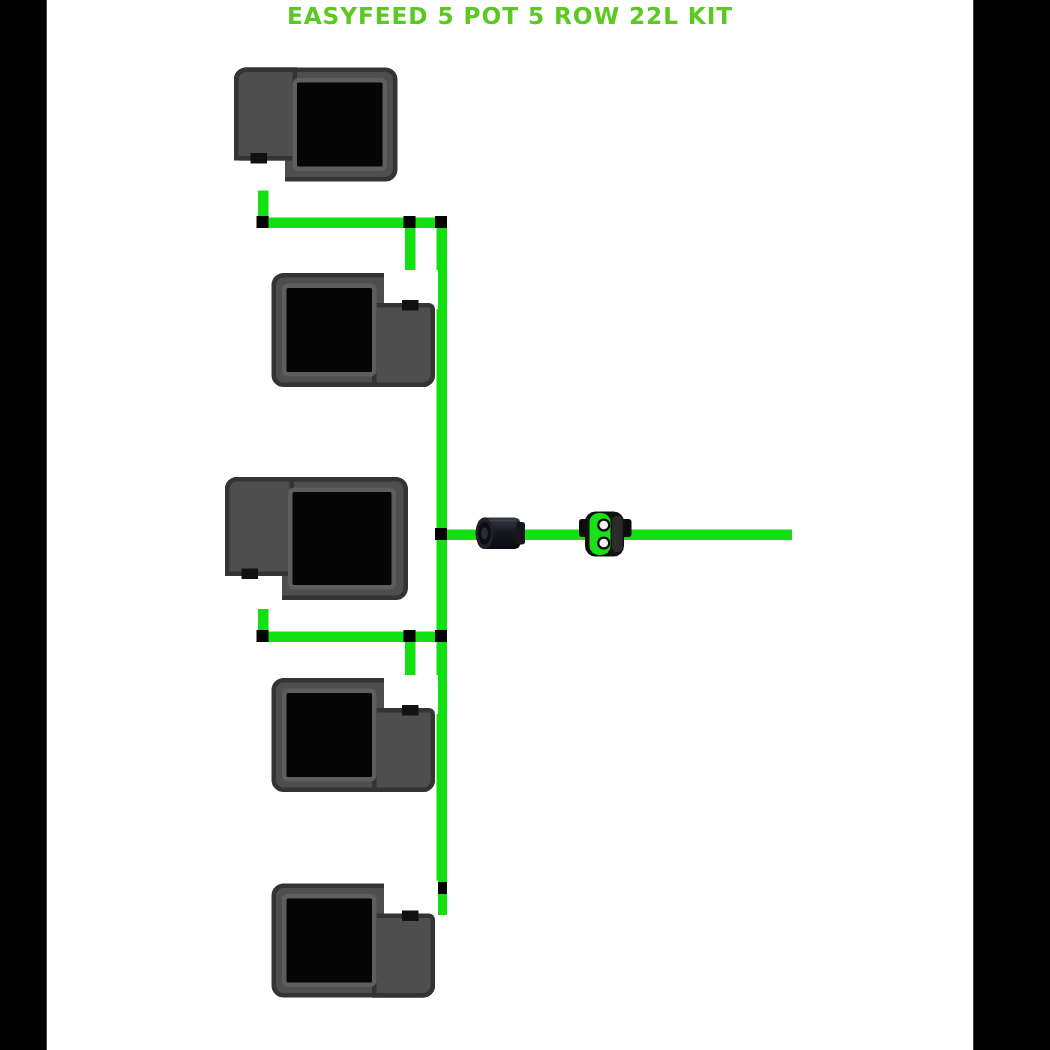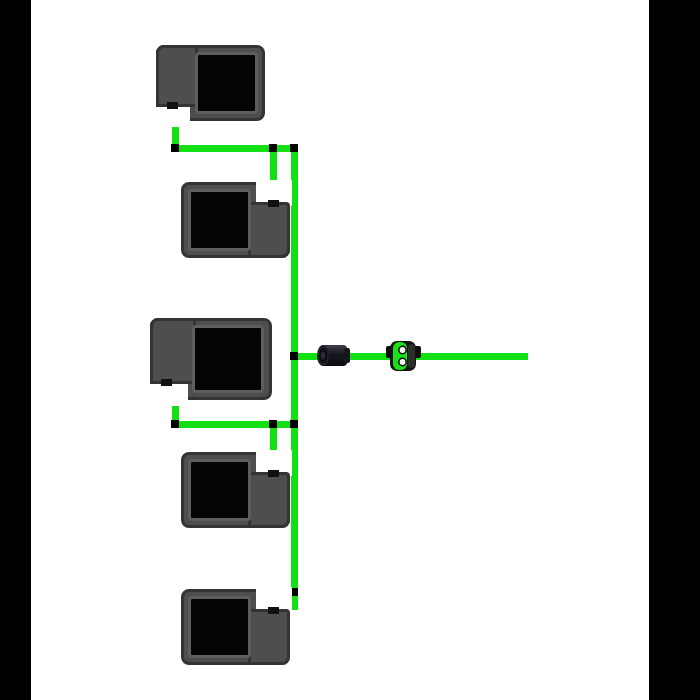--- a/index.html
+++ b/index.html
@@ -92,20 +92,21 @@
   }
   svg { display: block; }
 </style>
 </head>
 <body>
 
 <div id="stage">
 
   <div id="canvas">
 
+    <div id="title">EASYFEED 5 POT 5 ROW 22L KIT</div>
 
     <div class="pipe pipe-v" style="left:260px; top:145px; height:465px;"></div>
 
     <div class="pipe pipe-h" style="left:260px; top:353px; width:237px;"></div>
 
     <div class="pipe pipe-v" style="left:141px; top:103px; height:48px;"></div>
     <div class="pipe pipe-h" style="left:141px; top:145px; width:126px;"></div>
 
     <div class="pipe pipe-v" style="left:239px; top:145px; height:68px;"></div>
 

